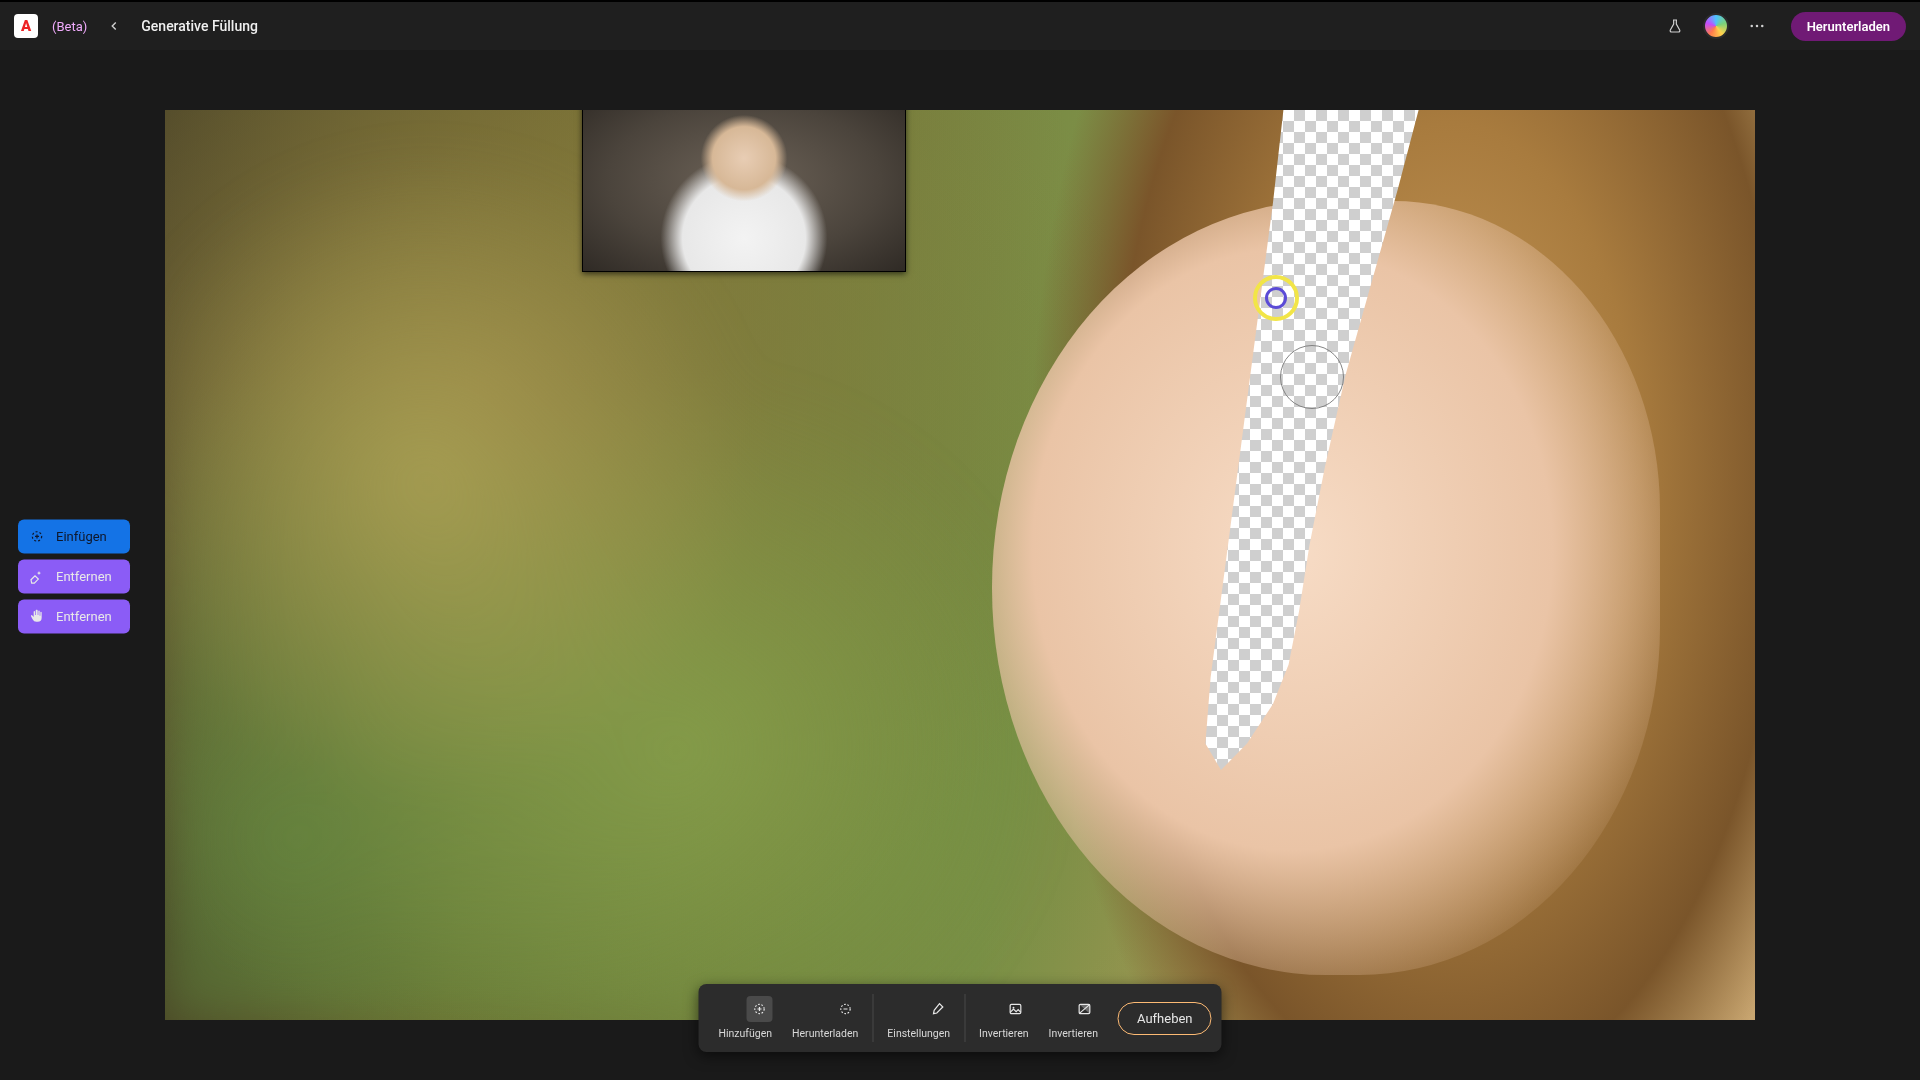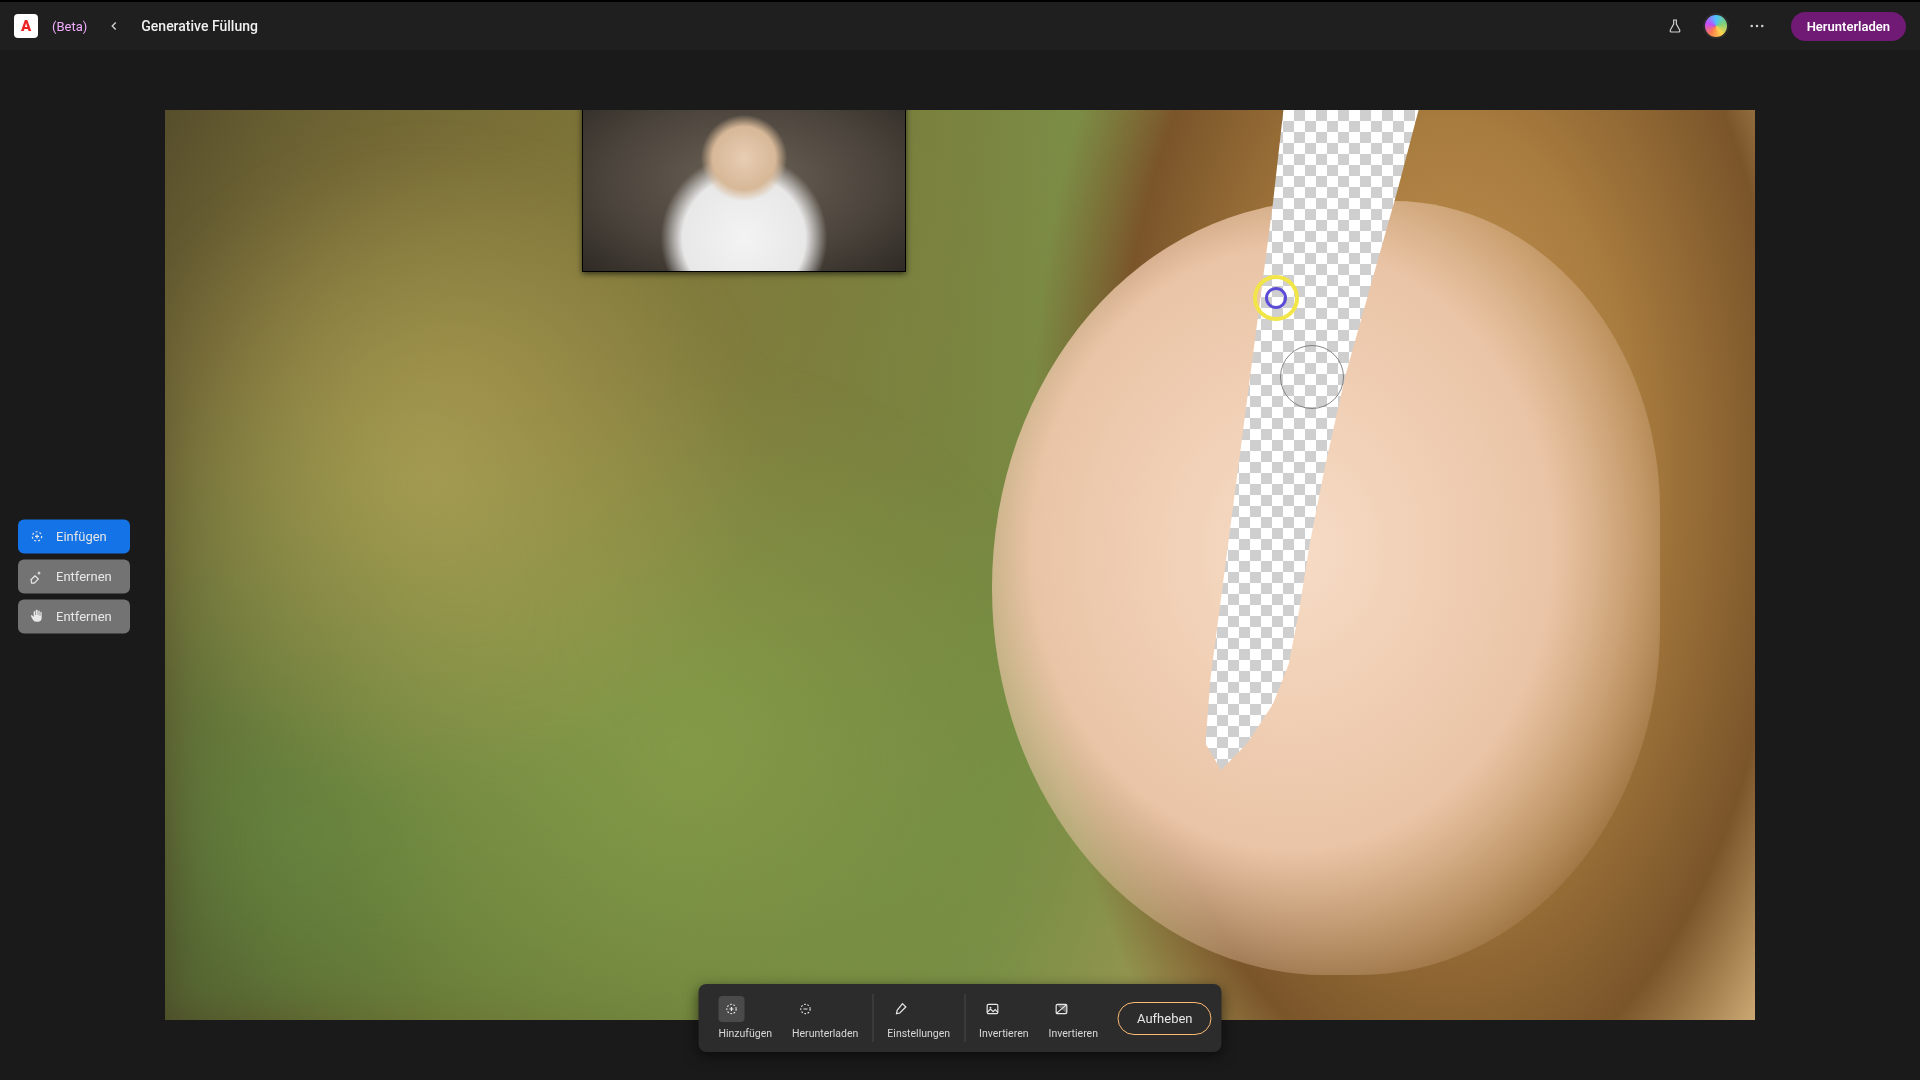--- a/index.html
+++ b/index.html
@@ -141,45 +141,45 @@
 
   
   .tool-rail {
     position: absolute;
     left: 18px; top: 50%;
     transform: translateY(-40%);
     display: flex; flex-direction: column; gap: 6px;
   }
   .tool-btn {
     display: flex; align-items: center; gap: 10px;
-    background: #737373;
+    background: #8b5cf6;
     color: #e8e8e8;
     font-size: 13px;
     padding: 8px 14px 8px 10px;
     border-radius: 6px;
     cursor: pointer;
     min-width: 112px;
   }
-  .tool-btn.active { background: #1473e6; color:#e5e5e5; }
+  .tool-btn.active { background: #1473e6; color:#0f172a; }
   .tool-icon { width:18px; height:18px; display:flex; align-items:center; justify-content:center; }
 
   
   .bottom-bar {
     position: absolute;
     left: 50%; bottom: 28px;
     transform: translateX(-50%);
     background: #2c2c2c;
     border-radius: 8px;
     padding: 8px 10px;
     display: flex; align-items: center;
     box-shadow: 0 4px 14px rgba(0,0,0,.55);
   }
   .bb-group { display:flex; }
   .bb-item {
-    display:flex; flex-direction:column; align-items:flex-start; justify-content:center;
+    display:flex; flex-direction:column; align-items:flex-end; justify-content:center;
     gap:5px;
     padding: 4px 10px;
     cursor:pointer;
     color:#d8d8d8;
     font-size: 10.5px;
   }
   .bb-item .ic {
     width:26px; height:26px; border-radius:4px;
     display:flex; align-items:center; justify-content:center;
   }

